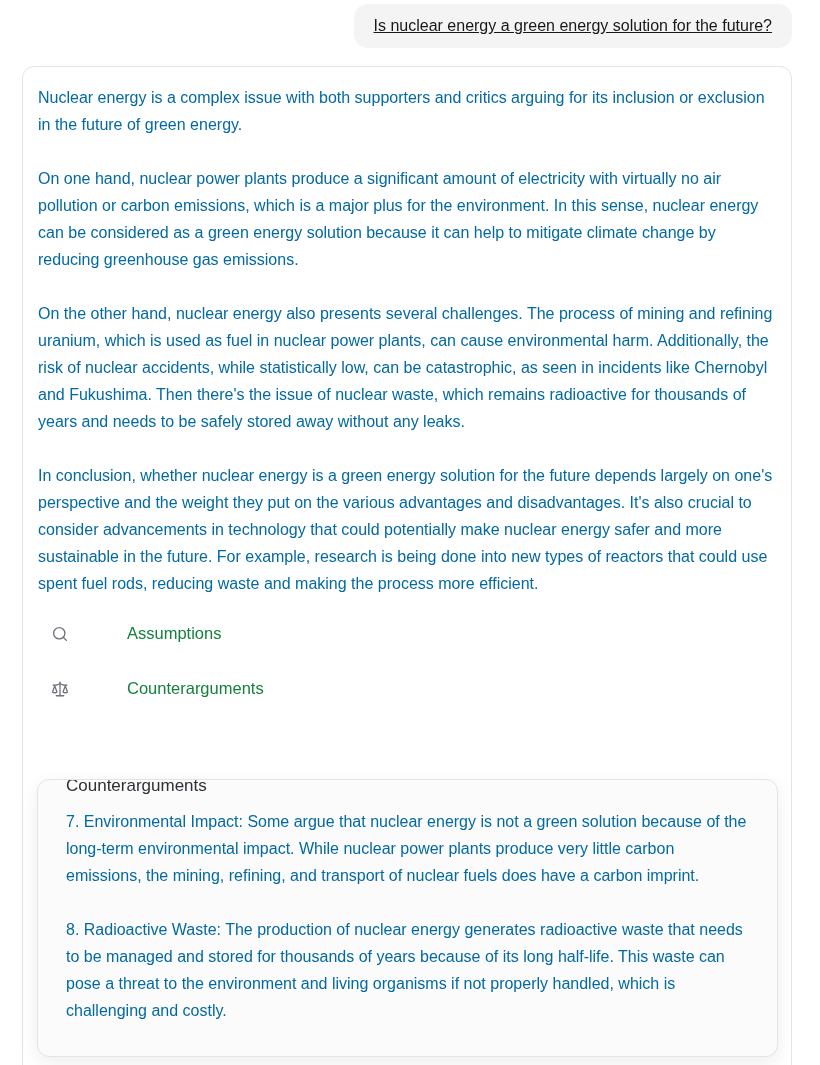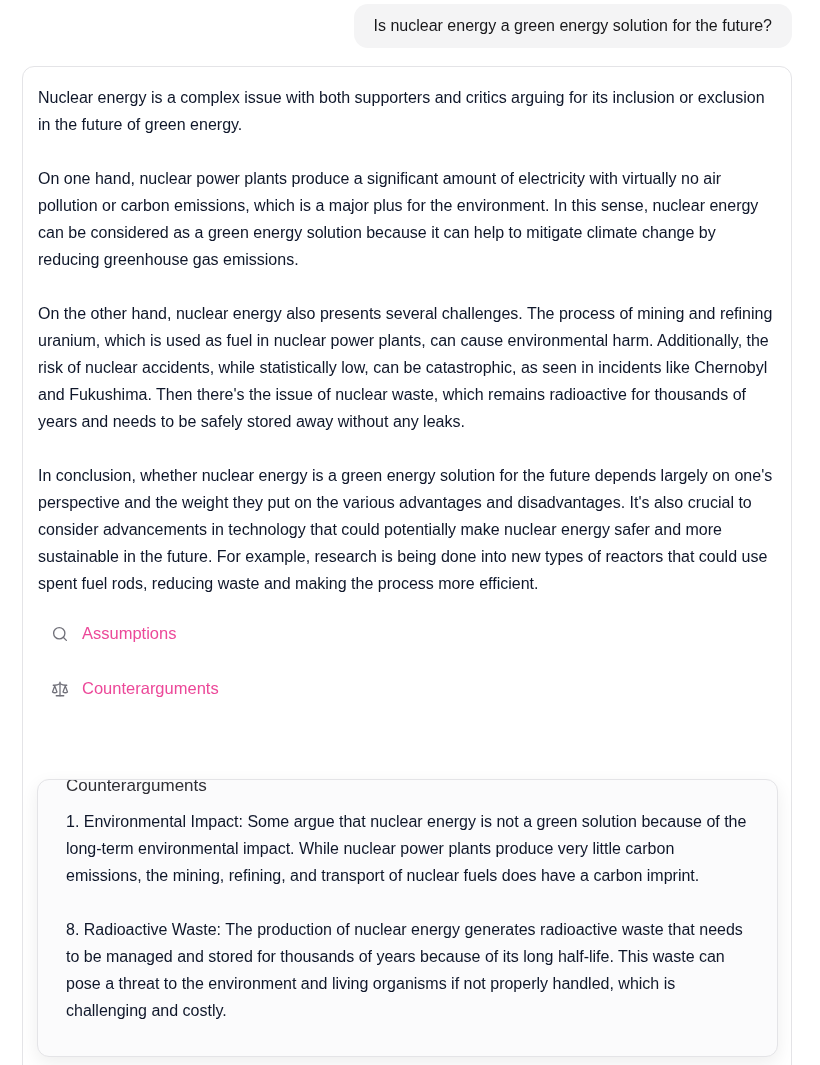--- a/index.html
+++ b/index.html
@@ -17,59 +17,61 @@
   .user-bubble {
     position: absolute;
     top: 4px; right: 28px;
     max-width: 560px;
     background: #f4f4f5;
     border-radius: 14px;
     padding: 12px 20px;
     font-size: 16px;
     line-height: 20px;
     color: #18181b;
+    text-decoration: underline;
   }
 
   
   .answer-card {
     position: absolute;
     left: 22px; top: 66px;
     width: 770px; height: 1200px;
     background: #ffffff;
     border: 1px solid #e4e4e7;
     border-radius: 12px;
     padding: 17px 16px 0 15px;
   }
   .answer-card p,
   .panel p {
     margin: 0 0 27px 0;
     font-size: 16px;
     line-height: 27px;
-    color: #0f172a;
+    color: #0369a1;
   }
 
   
   .sections { margin-top: 12px; }
   .section-row {
     display: flex;
     align-items: center;
     gap: 13px;
     padding-left: 13px;
     margin-bottom: 36px;
     cursor: pointer;
   }
   .section-row .icon {
     width: 18px; height: 18px;
     color: #71717a;
     display: inline-flex;
   }
   .section-row .icon svg { width: 18px; height: 18px; }
   .section-label {
     font-size: 16.5px;
-    color: #ec4899;
+    color: #15803d;
+    margin-left: 45px;
   }
 
   
   .panel {
     position: absolute;
     left: 14px; right: 13px;
     top: 712px;
     height: 278px;
     background: #fbfbfc;
     border: 1px solid #e4e4e7;
@@ -122,19 +124,19 @@
             <path d="M3 7h2c2 0 5-1 7-2 2 1 5 2 7 2h2"></path>
           </svg>
         </span>
         <span class="section-label">Counterarguments</span>
       </div>
 
     </div>
 
     <div class="panel">
       <h3 class="panel-title">Counterarguments</h3>
-      <p>1. Environmental Impact: Some argue that nuclear energy is not a green solution because of the long-term environmental impact. While nuclear power plants produce very little carbon emissions, the mining, refining, and transport of nuclear fuels does have a carbon imprint.</p>
+      <p>7. Environmental Impact: Some argue that nuclear energy is not a green solution because of the long-term environmental impact. While nuclear power plants produce very little carbon emissions, the mining, refining, and transport of nuclear fuels does have a carbon imprint.</p>
       <p>8. Radioactive Waste: The production of nuclear energy generates radioactive waste that needs to be managed and stored for thousands of years because of its long half-life. This waste can pose a threat to the environment and living organisms if not properly handled, which is challenging and costly.</p>
     </div>
 
   </div>
 
 </div>
 
 </body></html>

